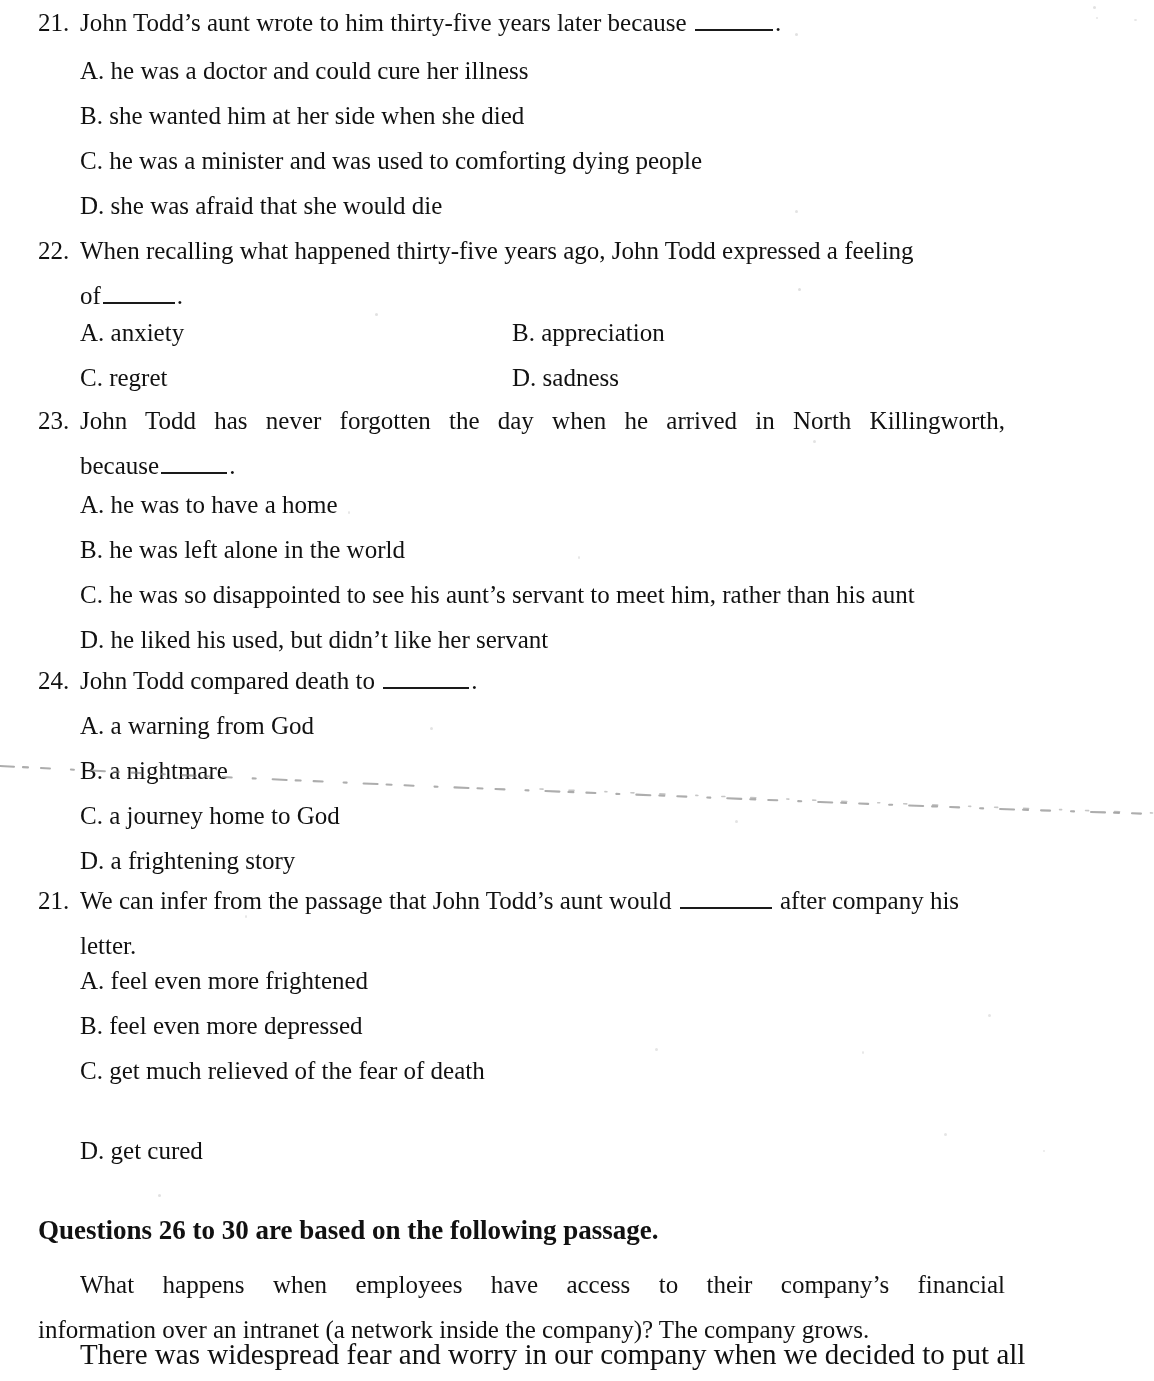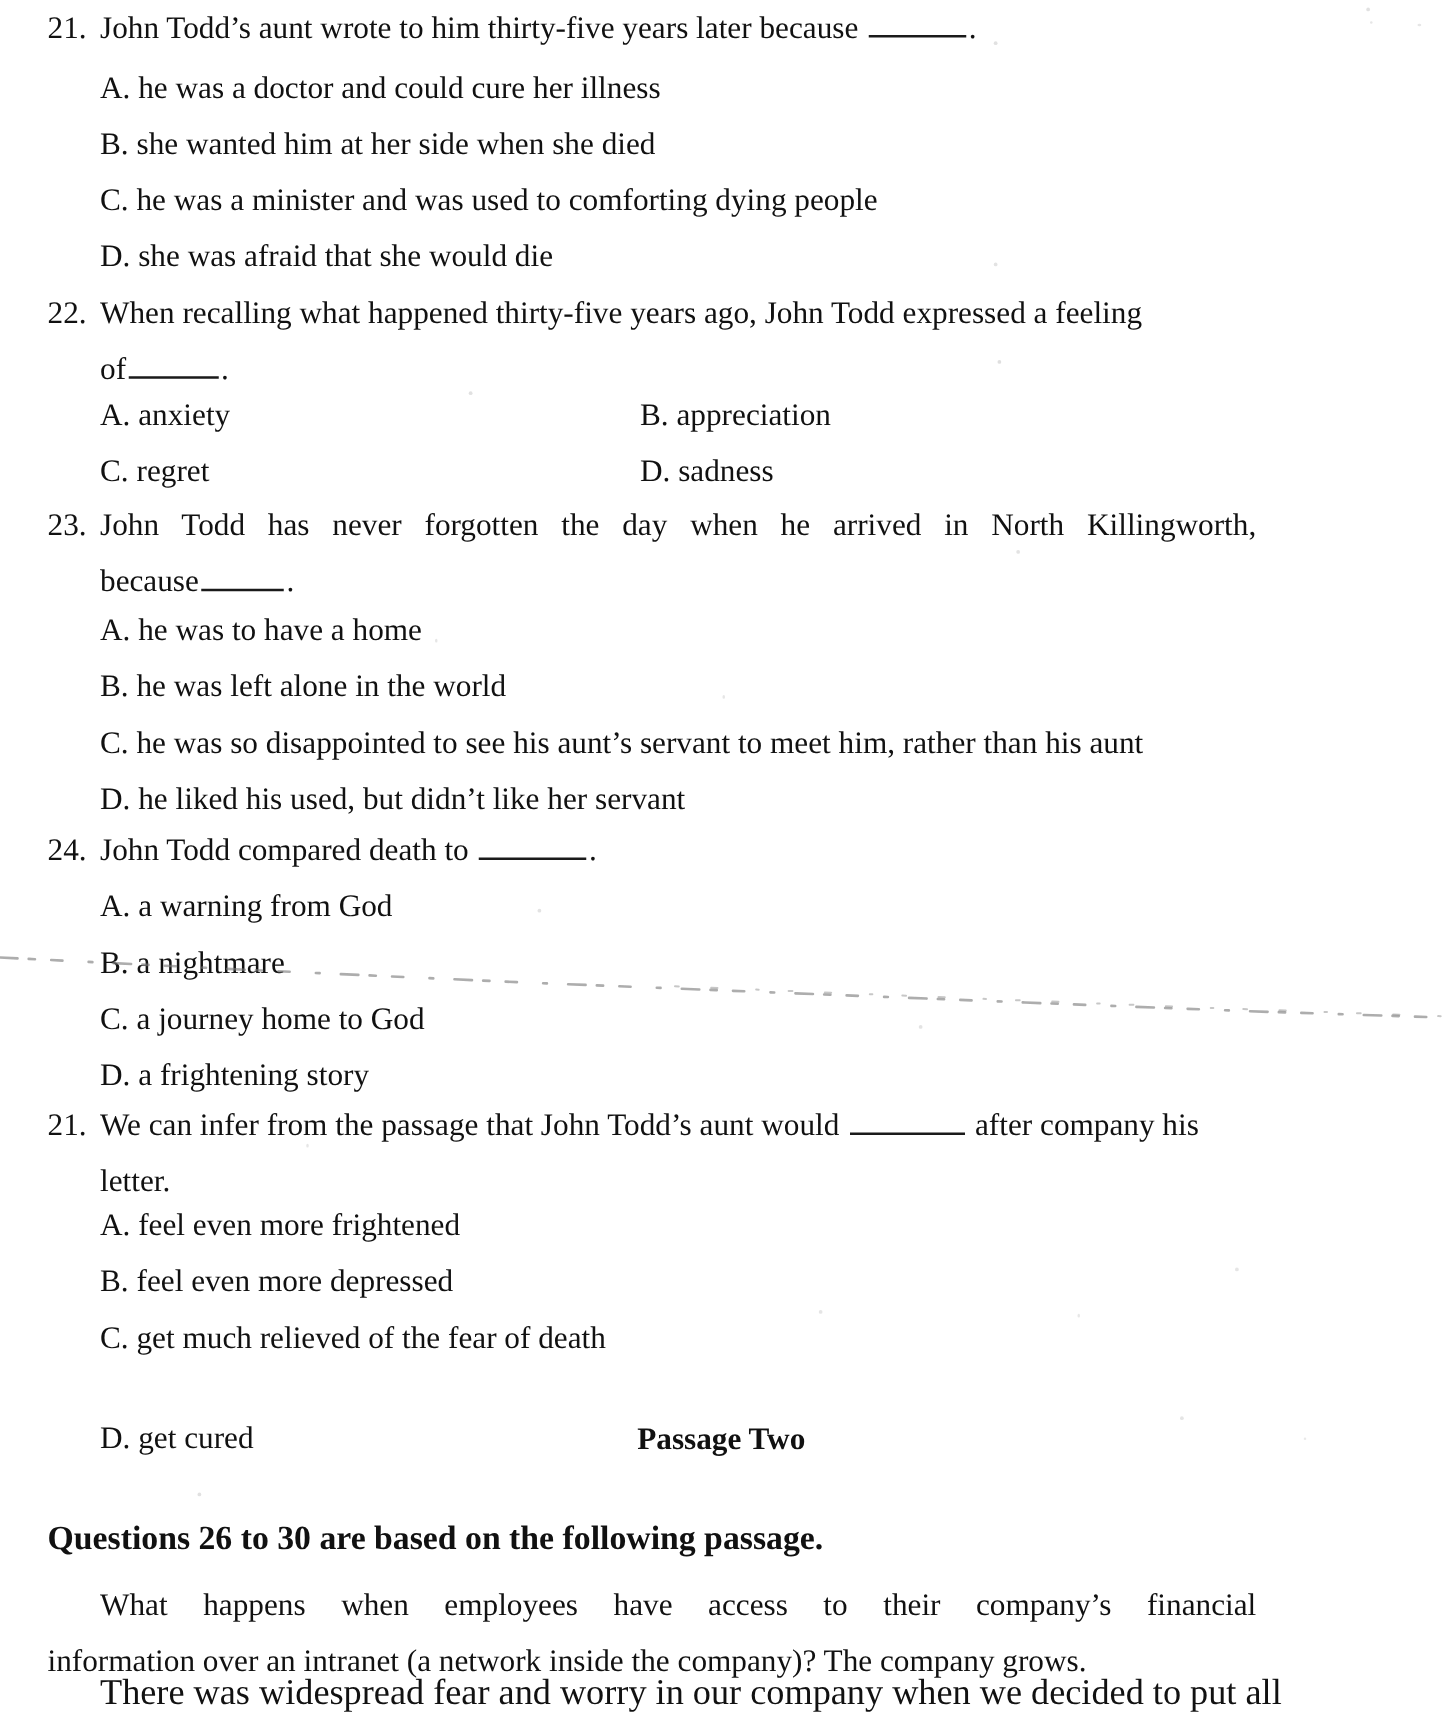--- a/index.html
+++ b/index.html
@@ -273,21 +273,20 @@
     <div class="opt opt-left" style="top:1048px;">
       <span>C.</span>
       <span>get much relieved of the fear of death</span>
     </div>
     <div class="opt opt-left" style="top:1128px;">
       <span>D.</span>
       <span>get cured</span>
     </div>
   </div>
 
-  <div class="passage-title" style="top:1134px;">Passage Two</div>
 
   <div class="q-range" style="top:1212px;">Questions 26 to 30 are based on the following passage.</div>
 
   <div class="para" style="top:1262px;">
     <span class="para-just-line">What happens when employees have access to their company’s financial</span>
     <span class="para-last-line">information over an intranet (a network inside the company)? The company grows.</span>
   </div>
 
   <div class="para-tail" style="top:1332px;">
     <span>There was widespread fear and worry in our company when we decided to put all</span>

